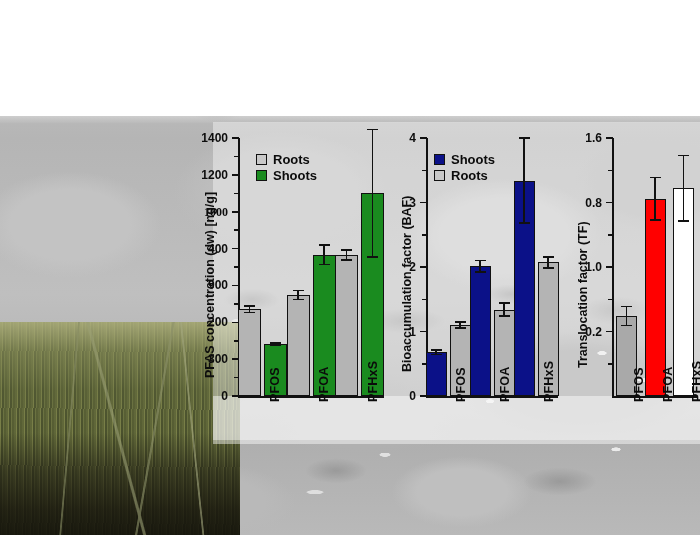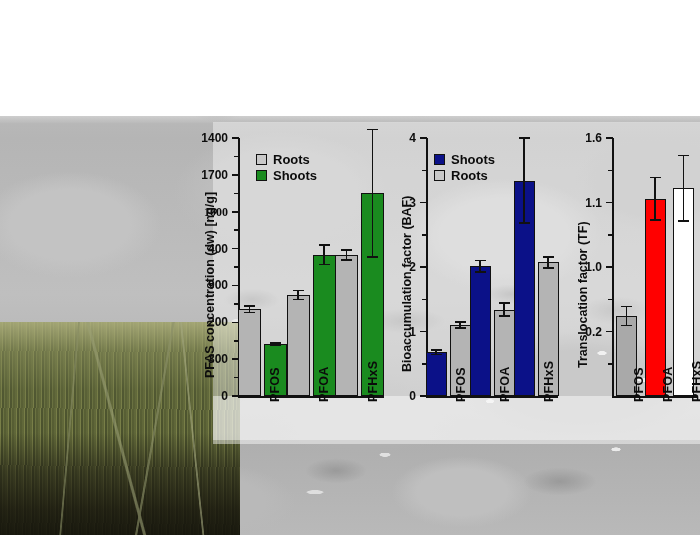--- a/index.html
+++ b/index.html
@@ -204,21 +204,21 @@
     <div class="ytick-lab" style="left:194px;width:34px;top:359.14285714285717px;">300</div>
     <div class="tick-major" style="left:232px;top:321.5857142857143px;"></div>
     <div class="ytick-lab" style="left:194px;width:34px;top:322.2857142857143px;">200</div>
     <div class="tick-major" style="left:232px;top:284.72857142857146px;"></div>
     <div class="ytick-lab" style="left:194px;width:34px;top:285.42857142857144px;">900</div>
     <div class="tick-major" style="left:232px;top:247.8714285714286px;"></div>
     <div class="ytick-lab" style="left:194px;width:34px;top:248.57142857142858px;">400</div>
     <div class="tick-major" style="left:232px;top:211.01428571428573px;"></div>
     <div class="ytick-lab" style="left:194px;width:34px;top:211.71428571428572px;font-family:Liberation Serif, serif;">1000</div>
     <div class="tick-major" style="left:232px;top:174.15714285714287px;"></div>
-    <div class="ytick-lab" style="left:194px;width:34px;top:174.85714285714286px;">1700</div>
+    <div class="ytick-lab" style="left:194px;width:34px;top:174.85714285714286px;">1200</div>
     <div class="tick-major" style="left:232px;top:137.3px;"></div>
     <div class="ytick-lab" style="left:194px;width:34px;top:138px;">1400</div>
     <div class="tick-minor" style="left:234px;top:376.87142857142857px;"></div>
     <div class="tick-minor" style="left:234px;top:340.01428571428573px;"></div>
     <div class="tick-minor" style="left:234px;top:303.1571428571429px;"></div>
     <div class="tick-minor" style="left:234px;top:266.3px;"></div>
     <div class="tick-minor" style="left:234px;top:229.44285714285715px;"></div>
     <div class="tick-minor" style="left:234px;top:192.5857142857143px;"></div>
     <div class="tick-minor" style="left:234px;top:155.72857142857143px;"></div>
     <div class="bar roots" style="left:237.83333333333334px;top:309.3857142857143px;width:23px;height:86.6142857142857px;"></div>
@@ -319,21 +319,21 @@
   </div>
 
 <div class="chart" id="chart-tf" style="left:0;top:0;width:700px;height:535px;">
     <div class="axis-v" style="left:612px;top:138px;height:258px;"></div>
     <div class="axis-h" style="left:612px;top:396px;width:86px;"></div>
     <div class="tick-major" style="left:606px;top:330.8px;"></div>
     <div class="ytick-lab" style="left:568px;width:34px;top:331.5px;">0.2</div>
     <div class="tick-major" style="left:606px;top:266.3px;"></div>
     <div class="ytick-lab" style="left:568px;width:34px;top:267px;">1.0</div>
     <div class="tick-major" style="left:606px;top:201.8px;"></div>
-    <div class="ytick-lab" style="left:568px;width:34px;top:202.5px;">1.1</div>
+    <div class="ytick-lab" style="left:568px;width:34px;top:202.5px;">0.8</div>
     <div class="tick-major" style="left:606px;top:137.3px;"></div>
     <div class="ytick-lab" style="left:568px;width:34px;top:138px;">1.6</div>
     <div class="tick-minor" style="left:608px;top:363.05px;"></div>
     <div class="tick-minor" style="left:608px;top:298.55px;"></div>
     <div class="tick-minor" style="left:608px;top:234.05px;"></div>
     <div class="tick-minor" style="left:608px;top:169.55px;"></div>
     <div class="bar" style="left:615.8333333333334px;top:316.02px;width:21px;height:79.98000000000002px;background:#a9a9a9;"></div>
     <div class="err" style="left:625.5333333333334px;top:305.7px;height:20.639999999999986px;"></div>
     <div class="err-cap" style="left:620.8333333333334px;top:305.7px;"></div>
     <div class="err-cap" style="left:620.8333333333334px;top:324.73999999999995px;"></div>

